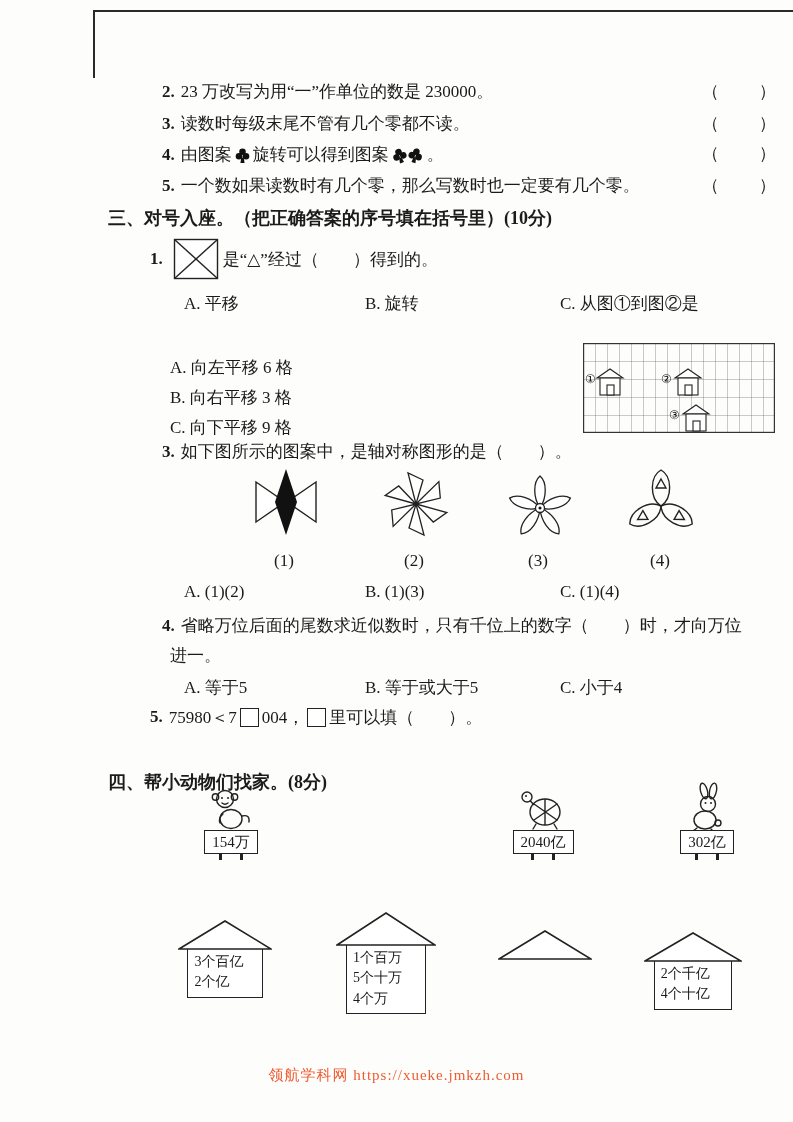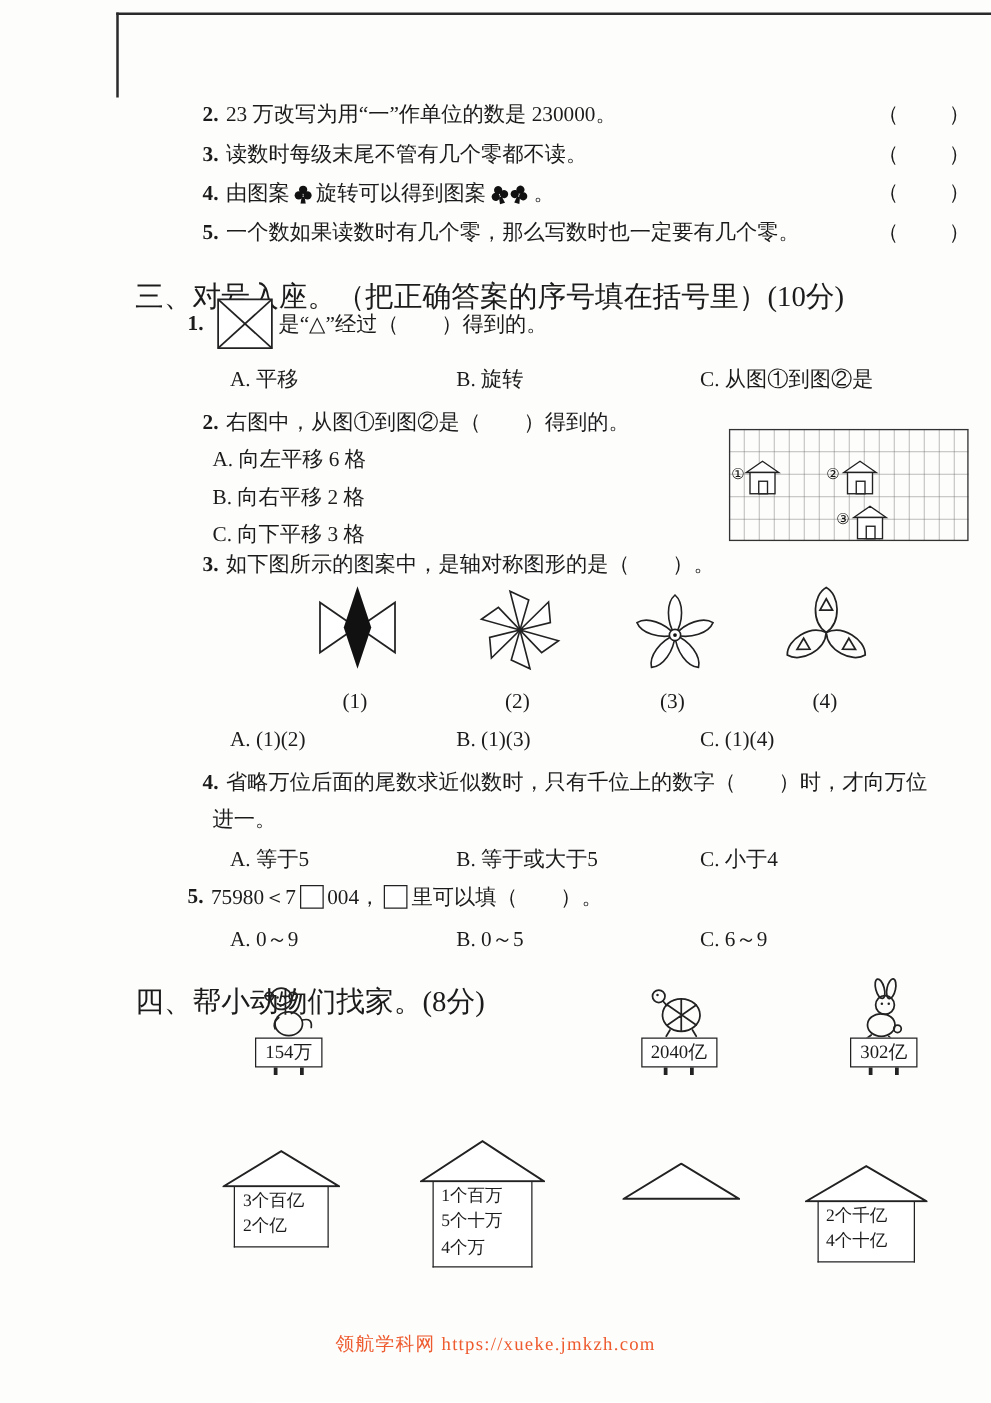--- a/index.html
+++ b/index.html
@@ -11,21 +11,21 @@
     font-size:17px;
   }
   .frame-top { position:absolute; left:93px; top:10px; width:700px; height:2px; background:#2a2a2a; }
   .frame-left { position:absolute; left:93px; top:10px; width:2px; height:68px; background:#2a2a2a; }
 
   .row { position:absolute; left:162px; white-space:nowrap; line-height:24px; }
   .row-icons { display:flex; align-items:center; }
   .qnum { font-weight:bold; margin-right:6px; }
   .bracket { position:absolute; left:702px; line-height:24px; letter-spacing:2px; }
 
-  .sec-title { position:absolute; left:108px; font-weight:normal; font-size:23px; line-height:24px;margin-top:20px; }
+  .sec-title { position:absolute; left:108px; font-weight:bold; font-size:18px; line-height:24px; }
 
   .opt-row { position:absolute; left:0; top:0; width:100%; height:24px; }
   .optA { position:absolute; left:184px; }
   .optB { position:absolute; left:365px; }
   .optC { position:absolute; left:560px; }
 
   .sub-row { position:absolute; left:170px; line-height:24px; white-space:nowrap; }
 
   .q1row { position:absolute; left:150px; top:236px; height:46px; display:flex; align-items:center; white-space:nowrap; }
   .q1row svg { margin:0 4px; }
@@ -124,26 +124,23 @@
       </g>
     </svg>
     <span>是“△”经过（　　）得到的。</span>
   </div>
   <div class="opt-row" style="top:292px">
     <span class="optA">A. 平移</span>
     <span class="optB">B. 旋转</span>
     <span class="optC">C. 从图①到图②是</span>
   </div>
 
-  <div class="row" style="top:326px">
-    <b class="qnum">2.</b><span>右图中，从图①到图②是（　　）得到的。</span>
-  </div>
   <div class="sub-row" style="top:356px">A. 向左平移 6 格</div>
-  <div class="sub-row" style="top:386px">B. 向右平移 2 格</div>
-  <div class="sub-row" style="top:416px">C. 向下平移 3 格</div>
+  <div class="sub-row" style="top:386px">B. 向右平移 3 格</div>
+  <div class="sub-row" style="top:416px">C. 向下平移 9 格</div>
 
   <svg class="q2grid" width="192" height="90" viewBox="0 0 192 90">
     <defs>
       <pattern id="gc" width="12" height="18" patternUnits="userSpaceOnUse">
         <path d="M12 0 H0 V18" fill="none" stroke="#666" stroke-width="0.7"></path>
       </pattern>
     </defs>
     <rect x="0" y="0" width="192" height="90" fill="url(#gc)"></rect>
     <rect x="0.6" y="0.6" width="190.8" height="88.8" fill="none" stroke="#333" stroke-width="1.2"></rect>
     <g stroke="#222" fill="#fff" stroke-width="1.1">
@@ -233,25 +230,20 @@
     <span class="optC">C. 小于4</span>
   </div>
 
   <div class="q5row">
     <b class="qnum">5.</b>
     <span>75980＜7</span>
     <span class="q5box"></span>
     <span>004，</span>
     <span class="q5box"></span>
     <span>里可以填（　　）。</span>
-  </div>
-  <div class="opt-row" style="top:740px">
-    <span class="optA">A. 0～9</span>
-    <span class="optB">B. 0～5</span>
-    <span class="optC">C. 6～9</span>
   </div>
 
   <div class="sec-title" style="top:770px">四、帮小动物们找家。(8分)</div>
 
   <div class="animal-group" style="left:186px;top:786px">
     <svg width="50" height="46" viewBox="0 0 50 46">
       <g fill="none" stroke="#222" stroke-width="1.4" stroke-linecap="round">
         <circle cx="19" cy="13" r="8.5"></circle>
           <circle cx="9.5" cy="11" r="3.2"></circle>
           <circle cx="28.5" cy="11" r="3.2"></circle>

